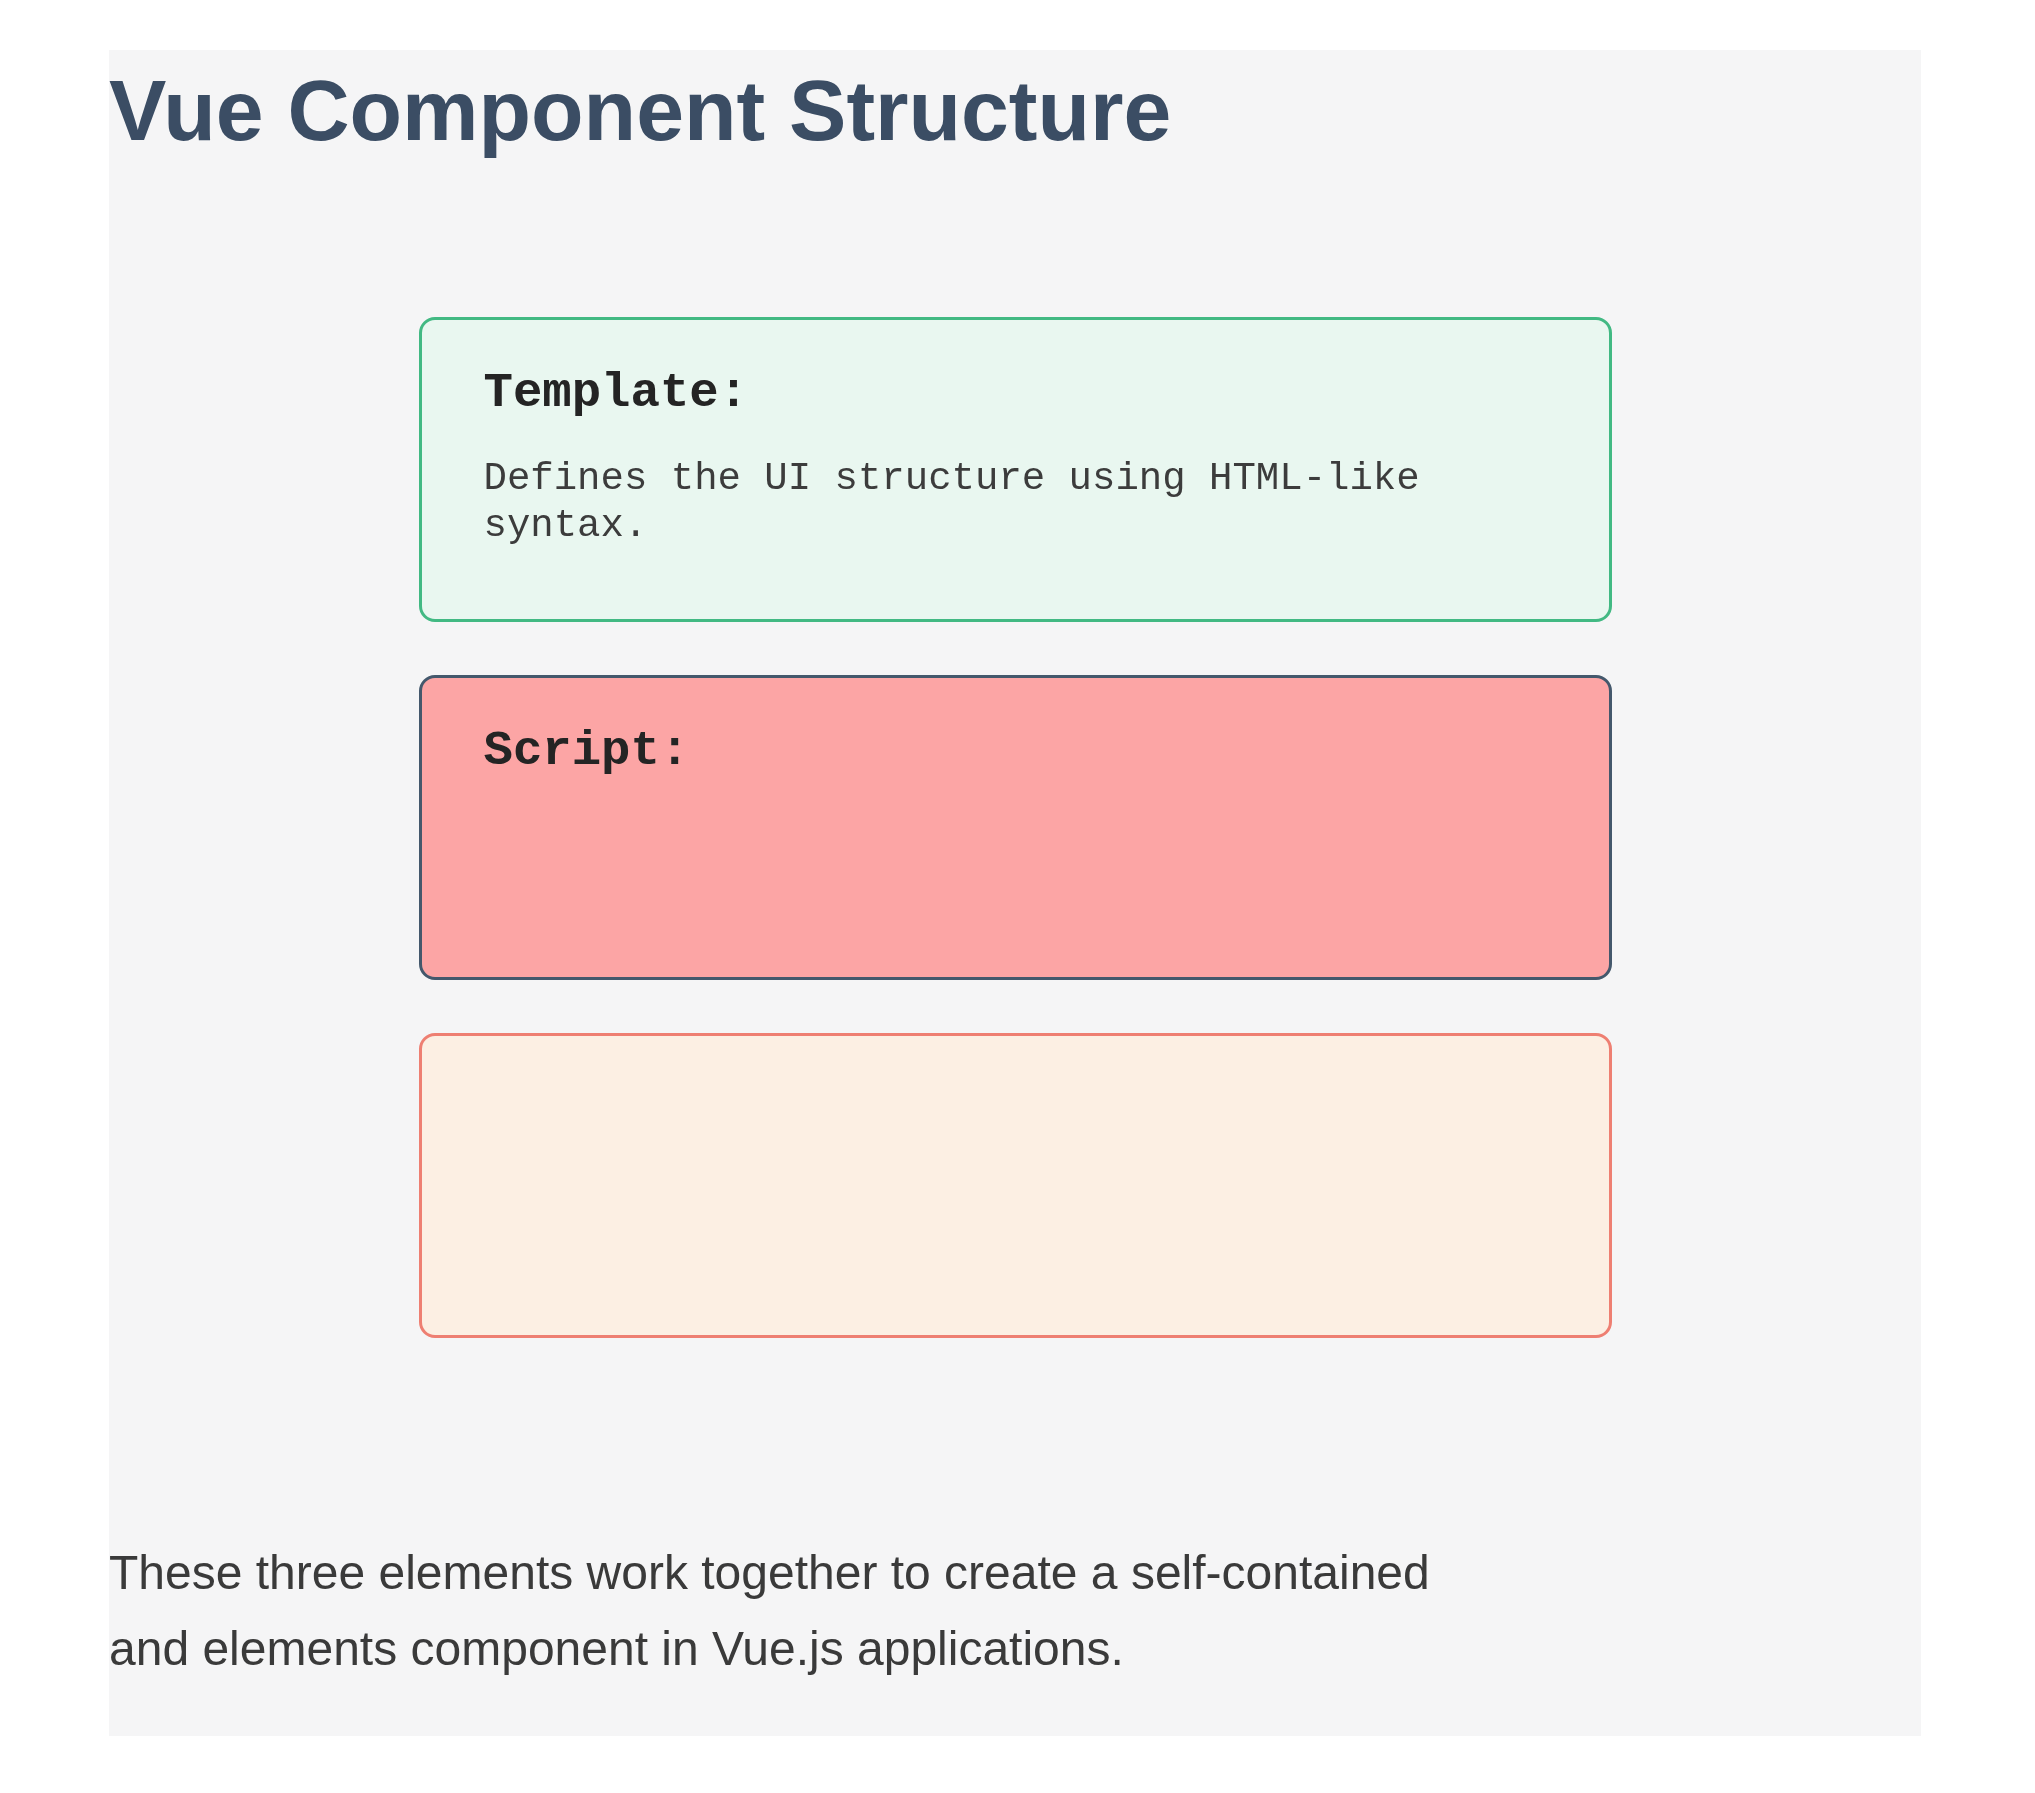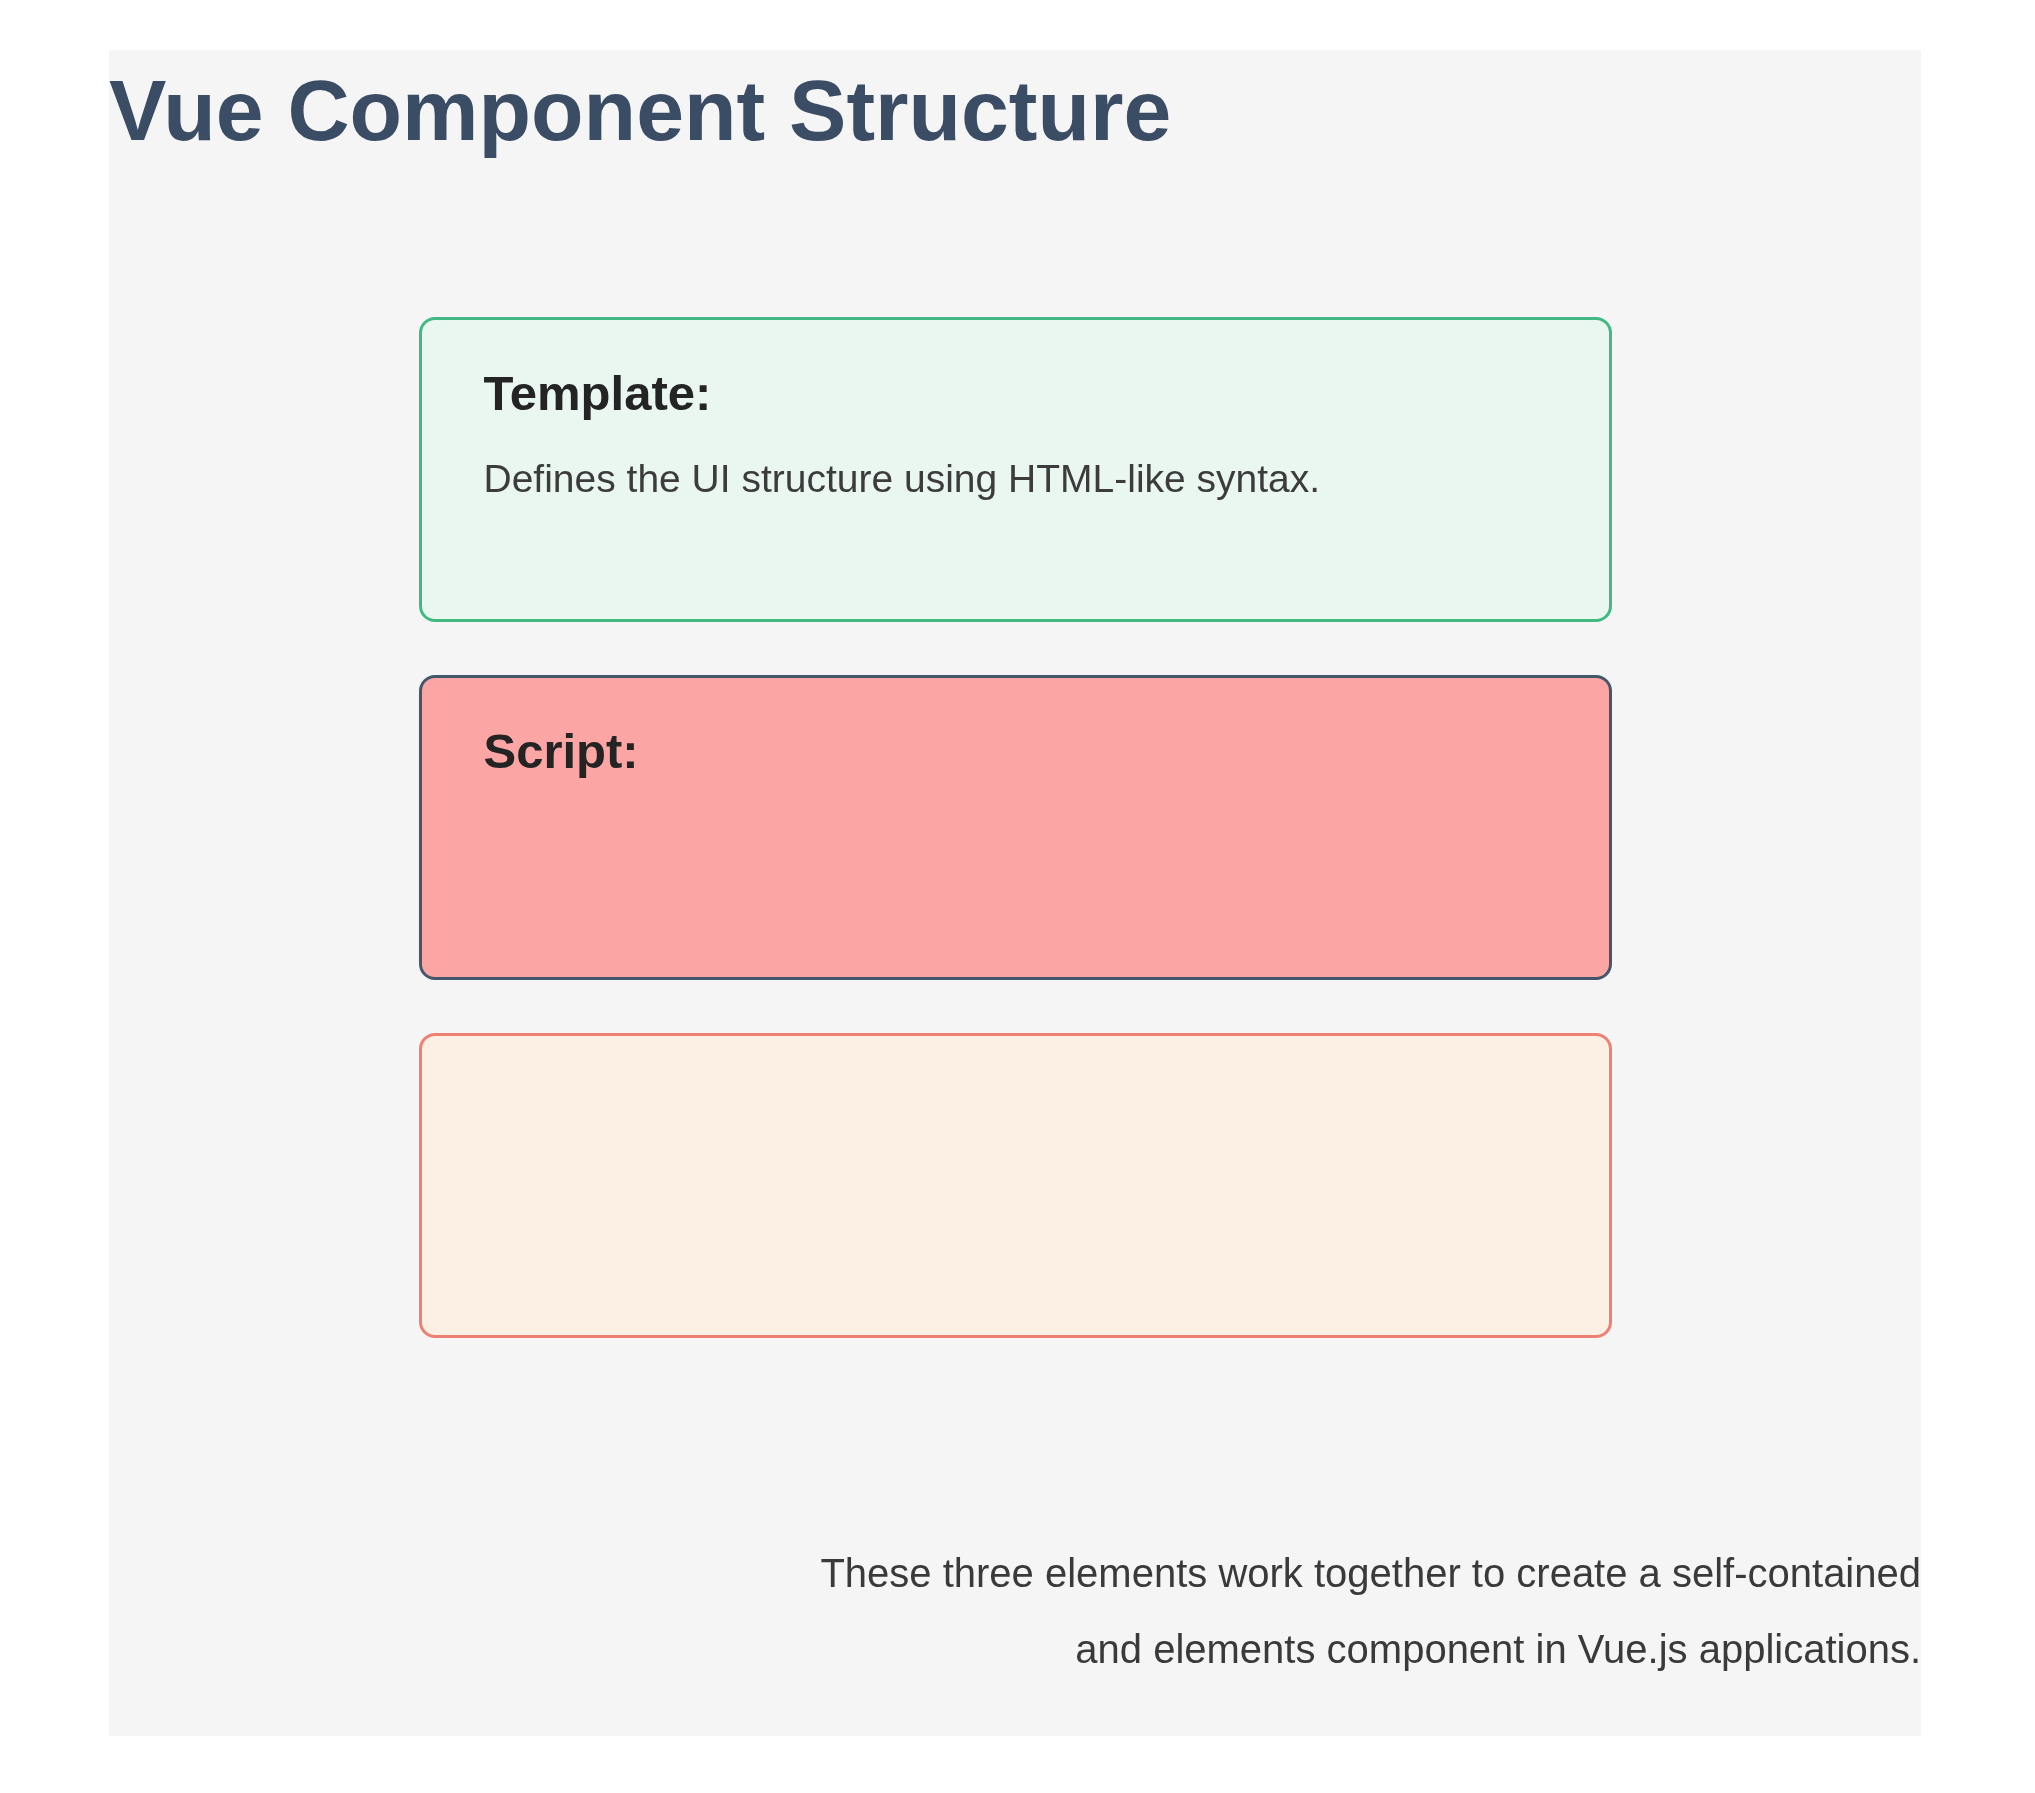--- a/index.html
+++ b/index.html
@@ -37,20 +37,21 @@
     text-align: left;
     font-size: 86px;
     font-weight: 700;
     line-height: 1.15;
     color: var(--title-color);
     letter-spacing: 0px;
   }
   .boxes {
     width: 1193px;
     margin: 158px auto 16px auto;
+    font-family: Liberation Mono, monospace;
   }
   .box {
     width: 1193px;
     height: 305px;
     border: 3.3px solid;
     border-radius: 16px;
     padding: 44px 62px 0 62px;
     margin-bottom: 53px;
   }
   .box h2 {
@@ -62,22 +63,22 @@
   }
   .box p {
     margin: 0;
     font-size: 39px;
     font-weight: 400;
     line-height: 1.2;
     color: var(--body-color);
   }
   .footer {
     margin-top: 197px;
-    text-align: right;
-    font-size: 40px;
+    text-align: left;
+    font-size: 48px;
     line-height: 76px;
     color: var(--footer-color);
   }
 </style>
 </head>
 <body>
 
 <div class="panel">
 
   <h1 class="title">Vue Component Structure</h1>

